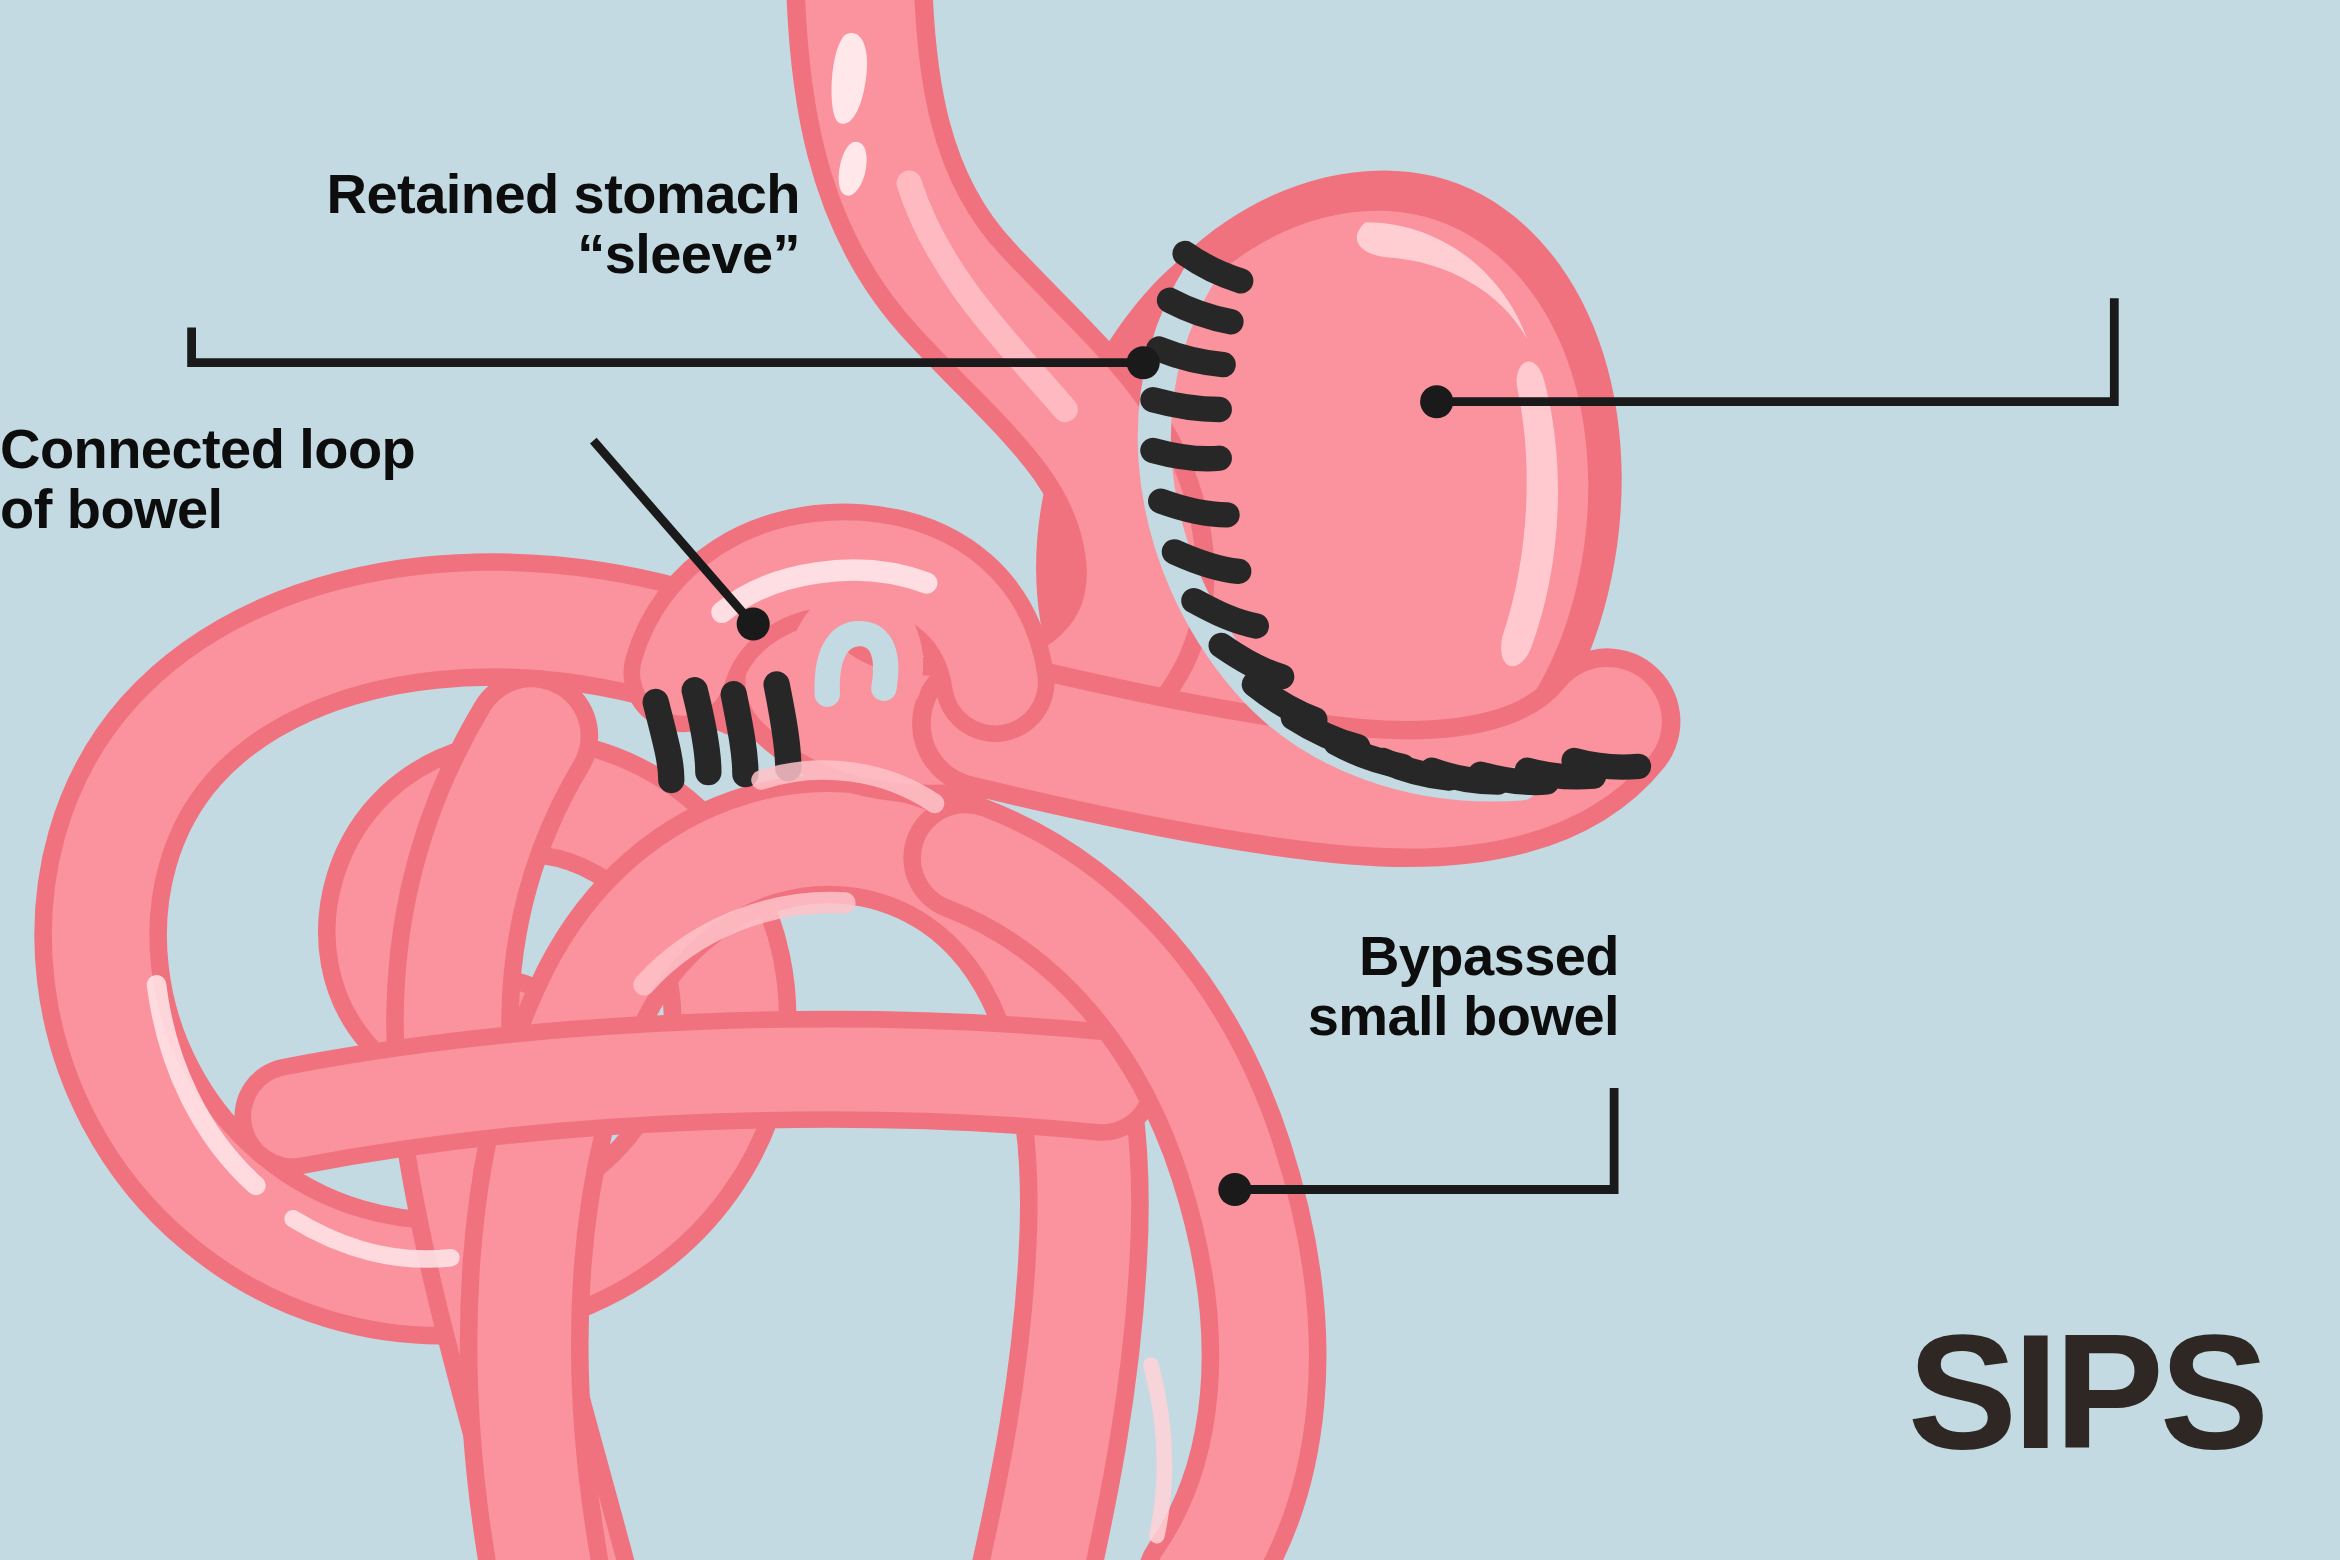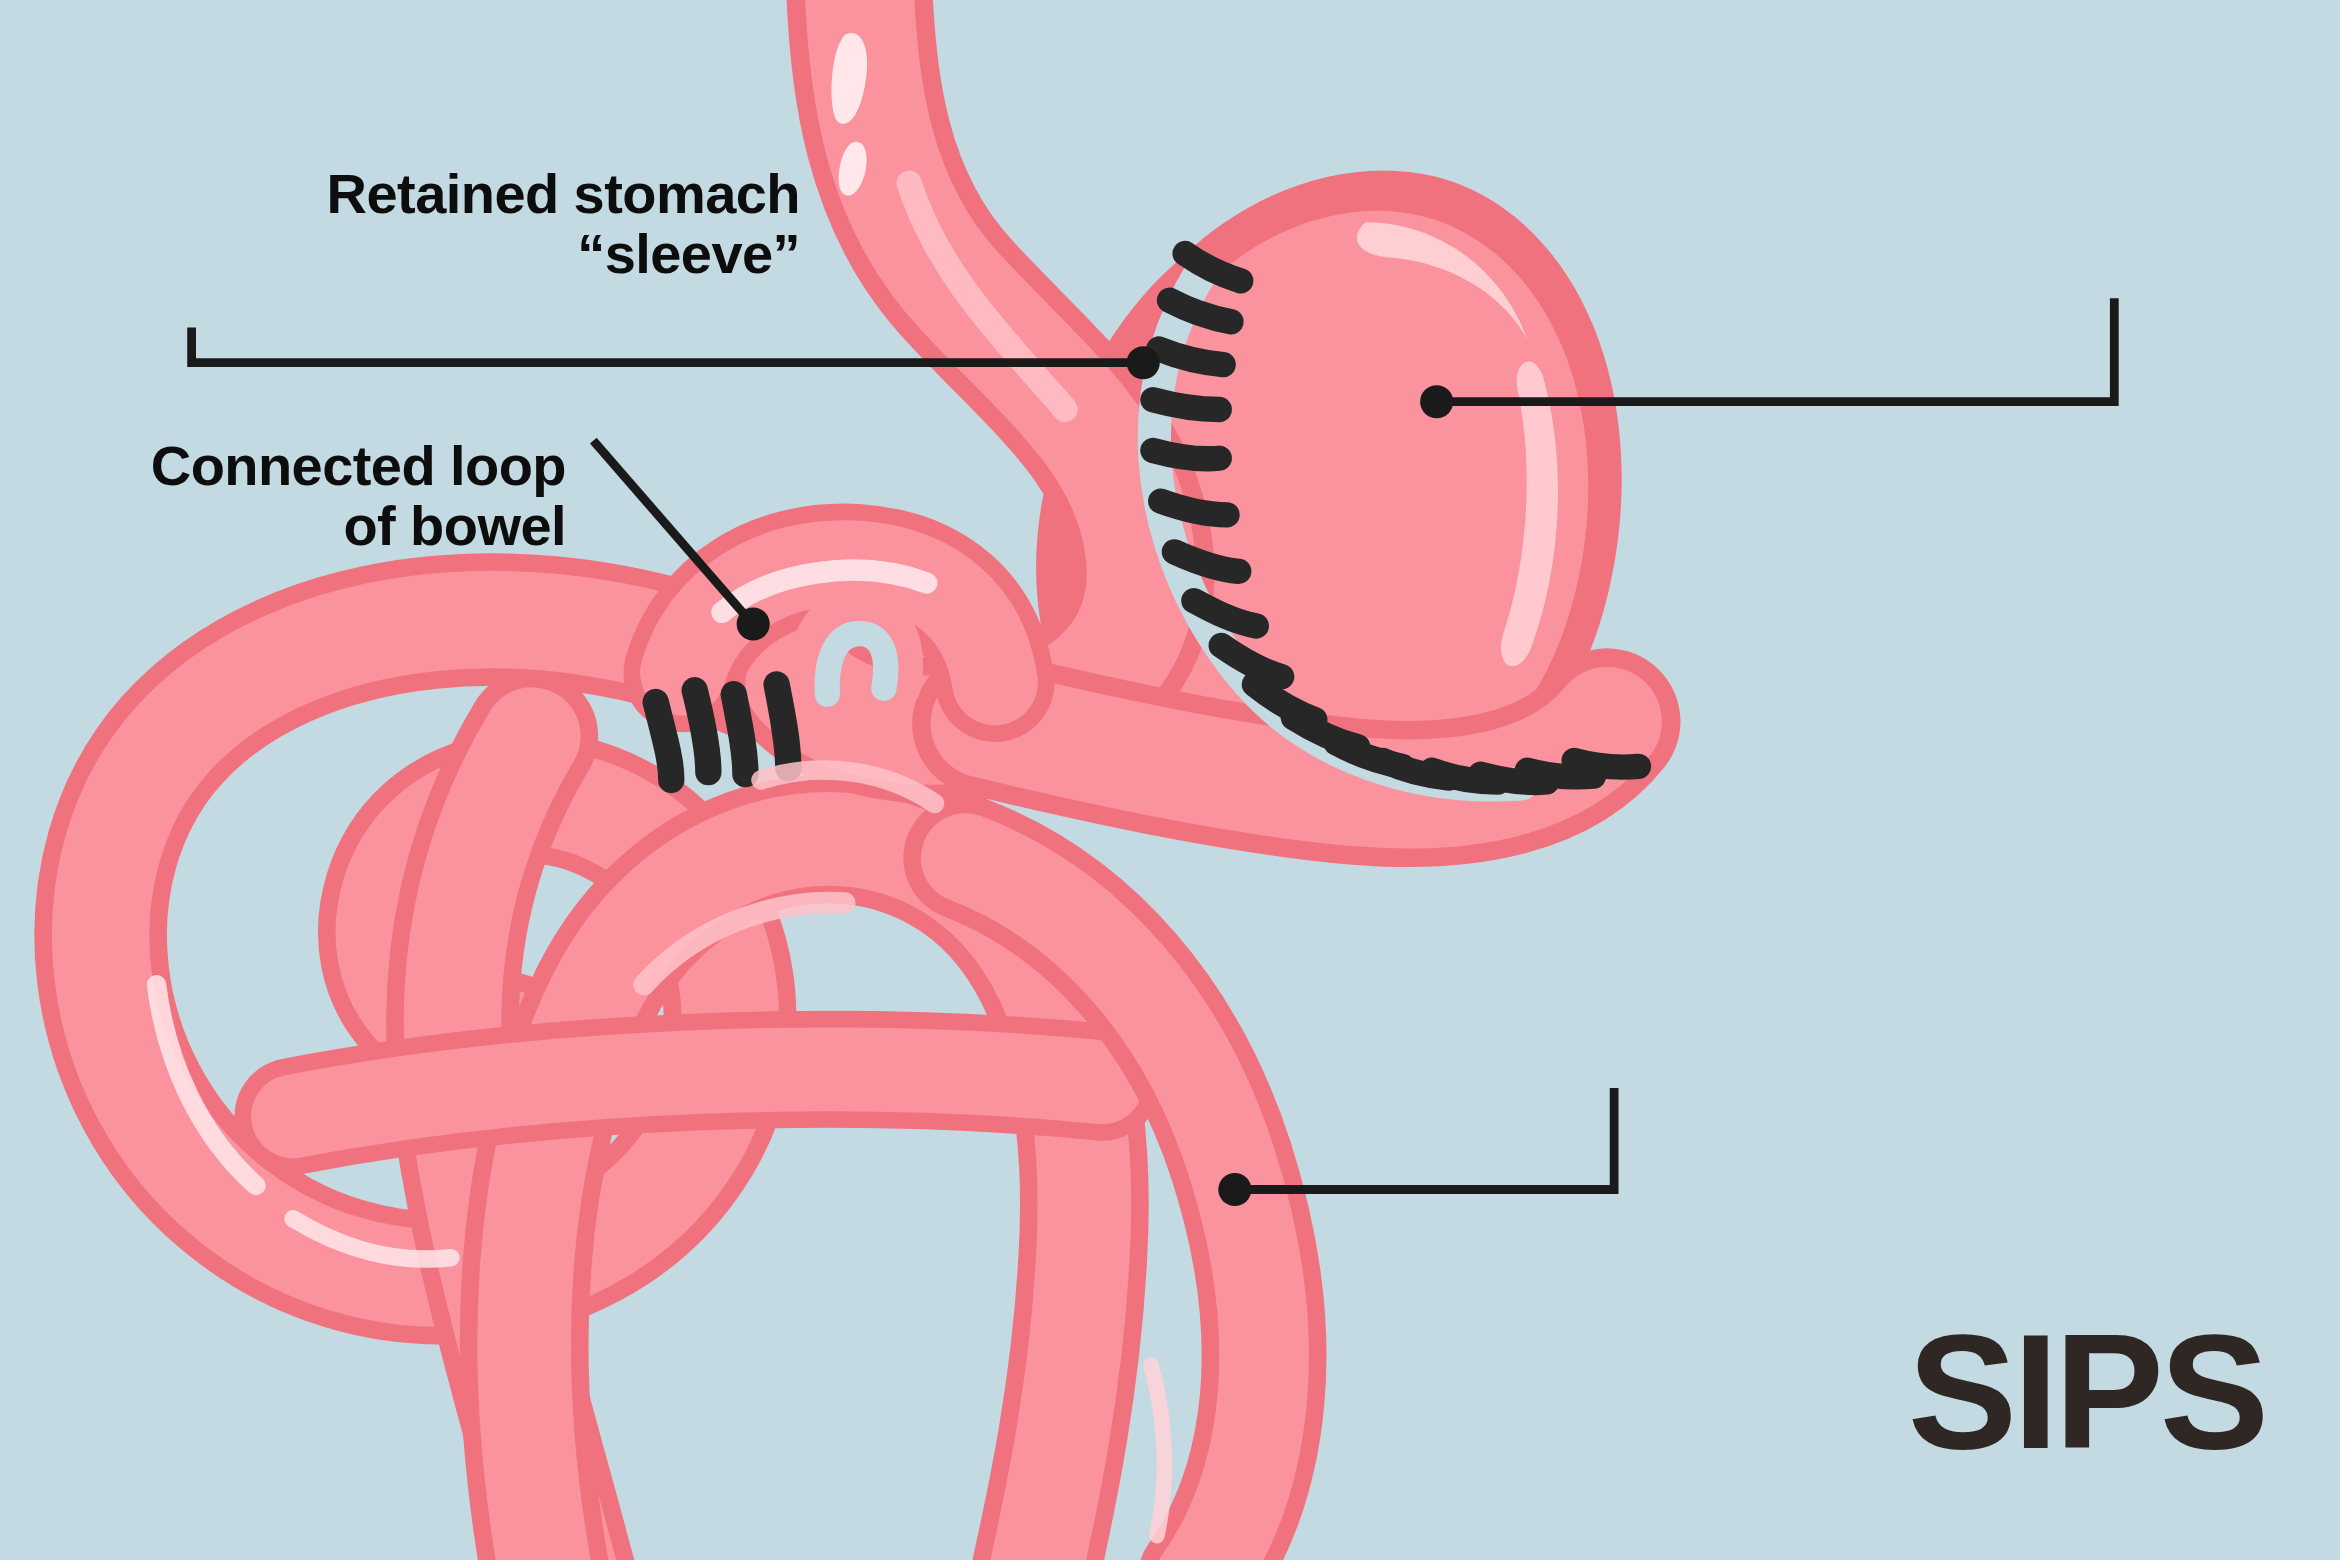--- a/index.html
+++ b/index.html
@@ -46,22 +46,20 @@
     top: 125px;
     width: 741px;
     font-size: 56px;
     text-align: right;
   }
   #lbl-connected {
     left: 0px;
     top: 419px;
     width: 566px;
     font-size: 56px;
-    text-align: right;
-    margin-top: 17px;
   }
   #lbl-bypassed {
     left: 1053px;
     top: 926px;
     width: 566px;
     font-size: 56px;
     text-align: right;
   }
   #title-block {
     position: absolute;
@@ -308,19 +306,21 @@
     </g>
   </svg>
 
   <div class="label" id="lbl-retained">Retained stomach
 “sleeve”</div>
 
 
   <div class="label" id="lbl-connected">Connected loop
 of bowel</div>
 
+  <div class="label" id="lbl-bypassed">Bypassed
+small bowel</div>
 
   <div id="title-block">
     <div id="title-main">SIPS</div>
   </div>
 
 </div>
 
 
 </body></html>

